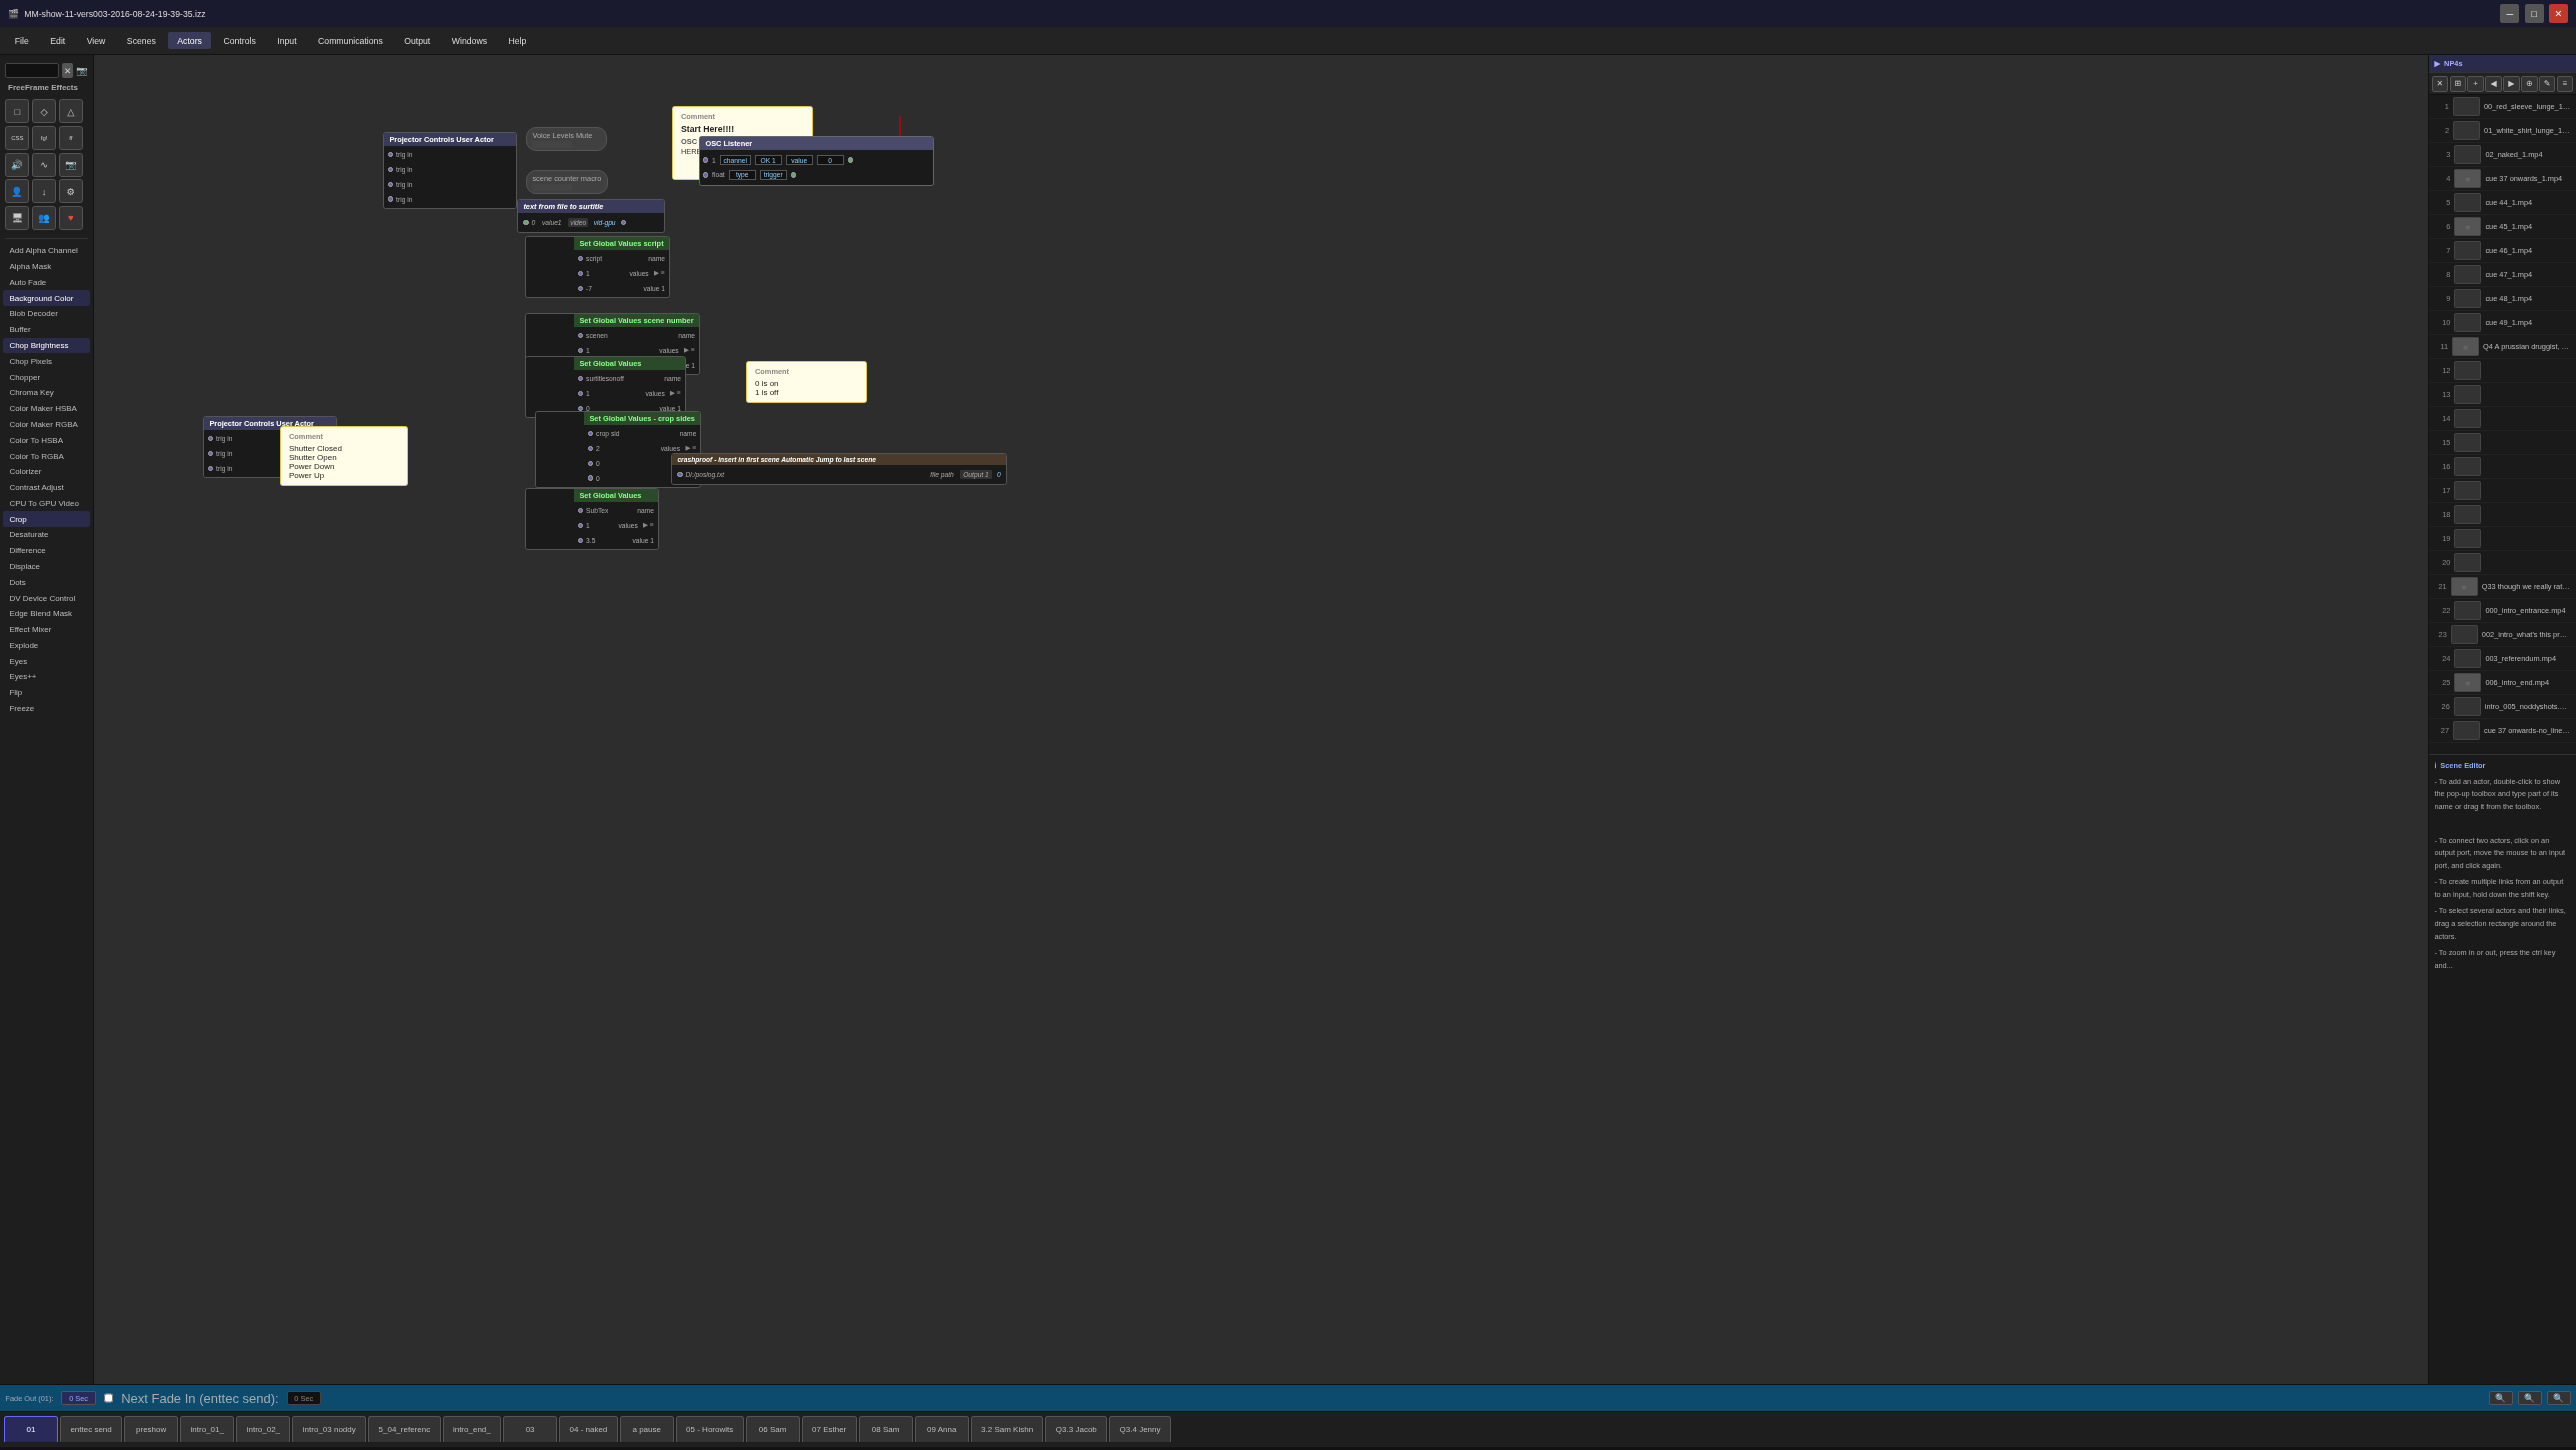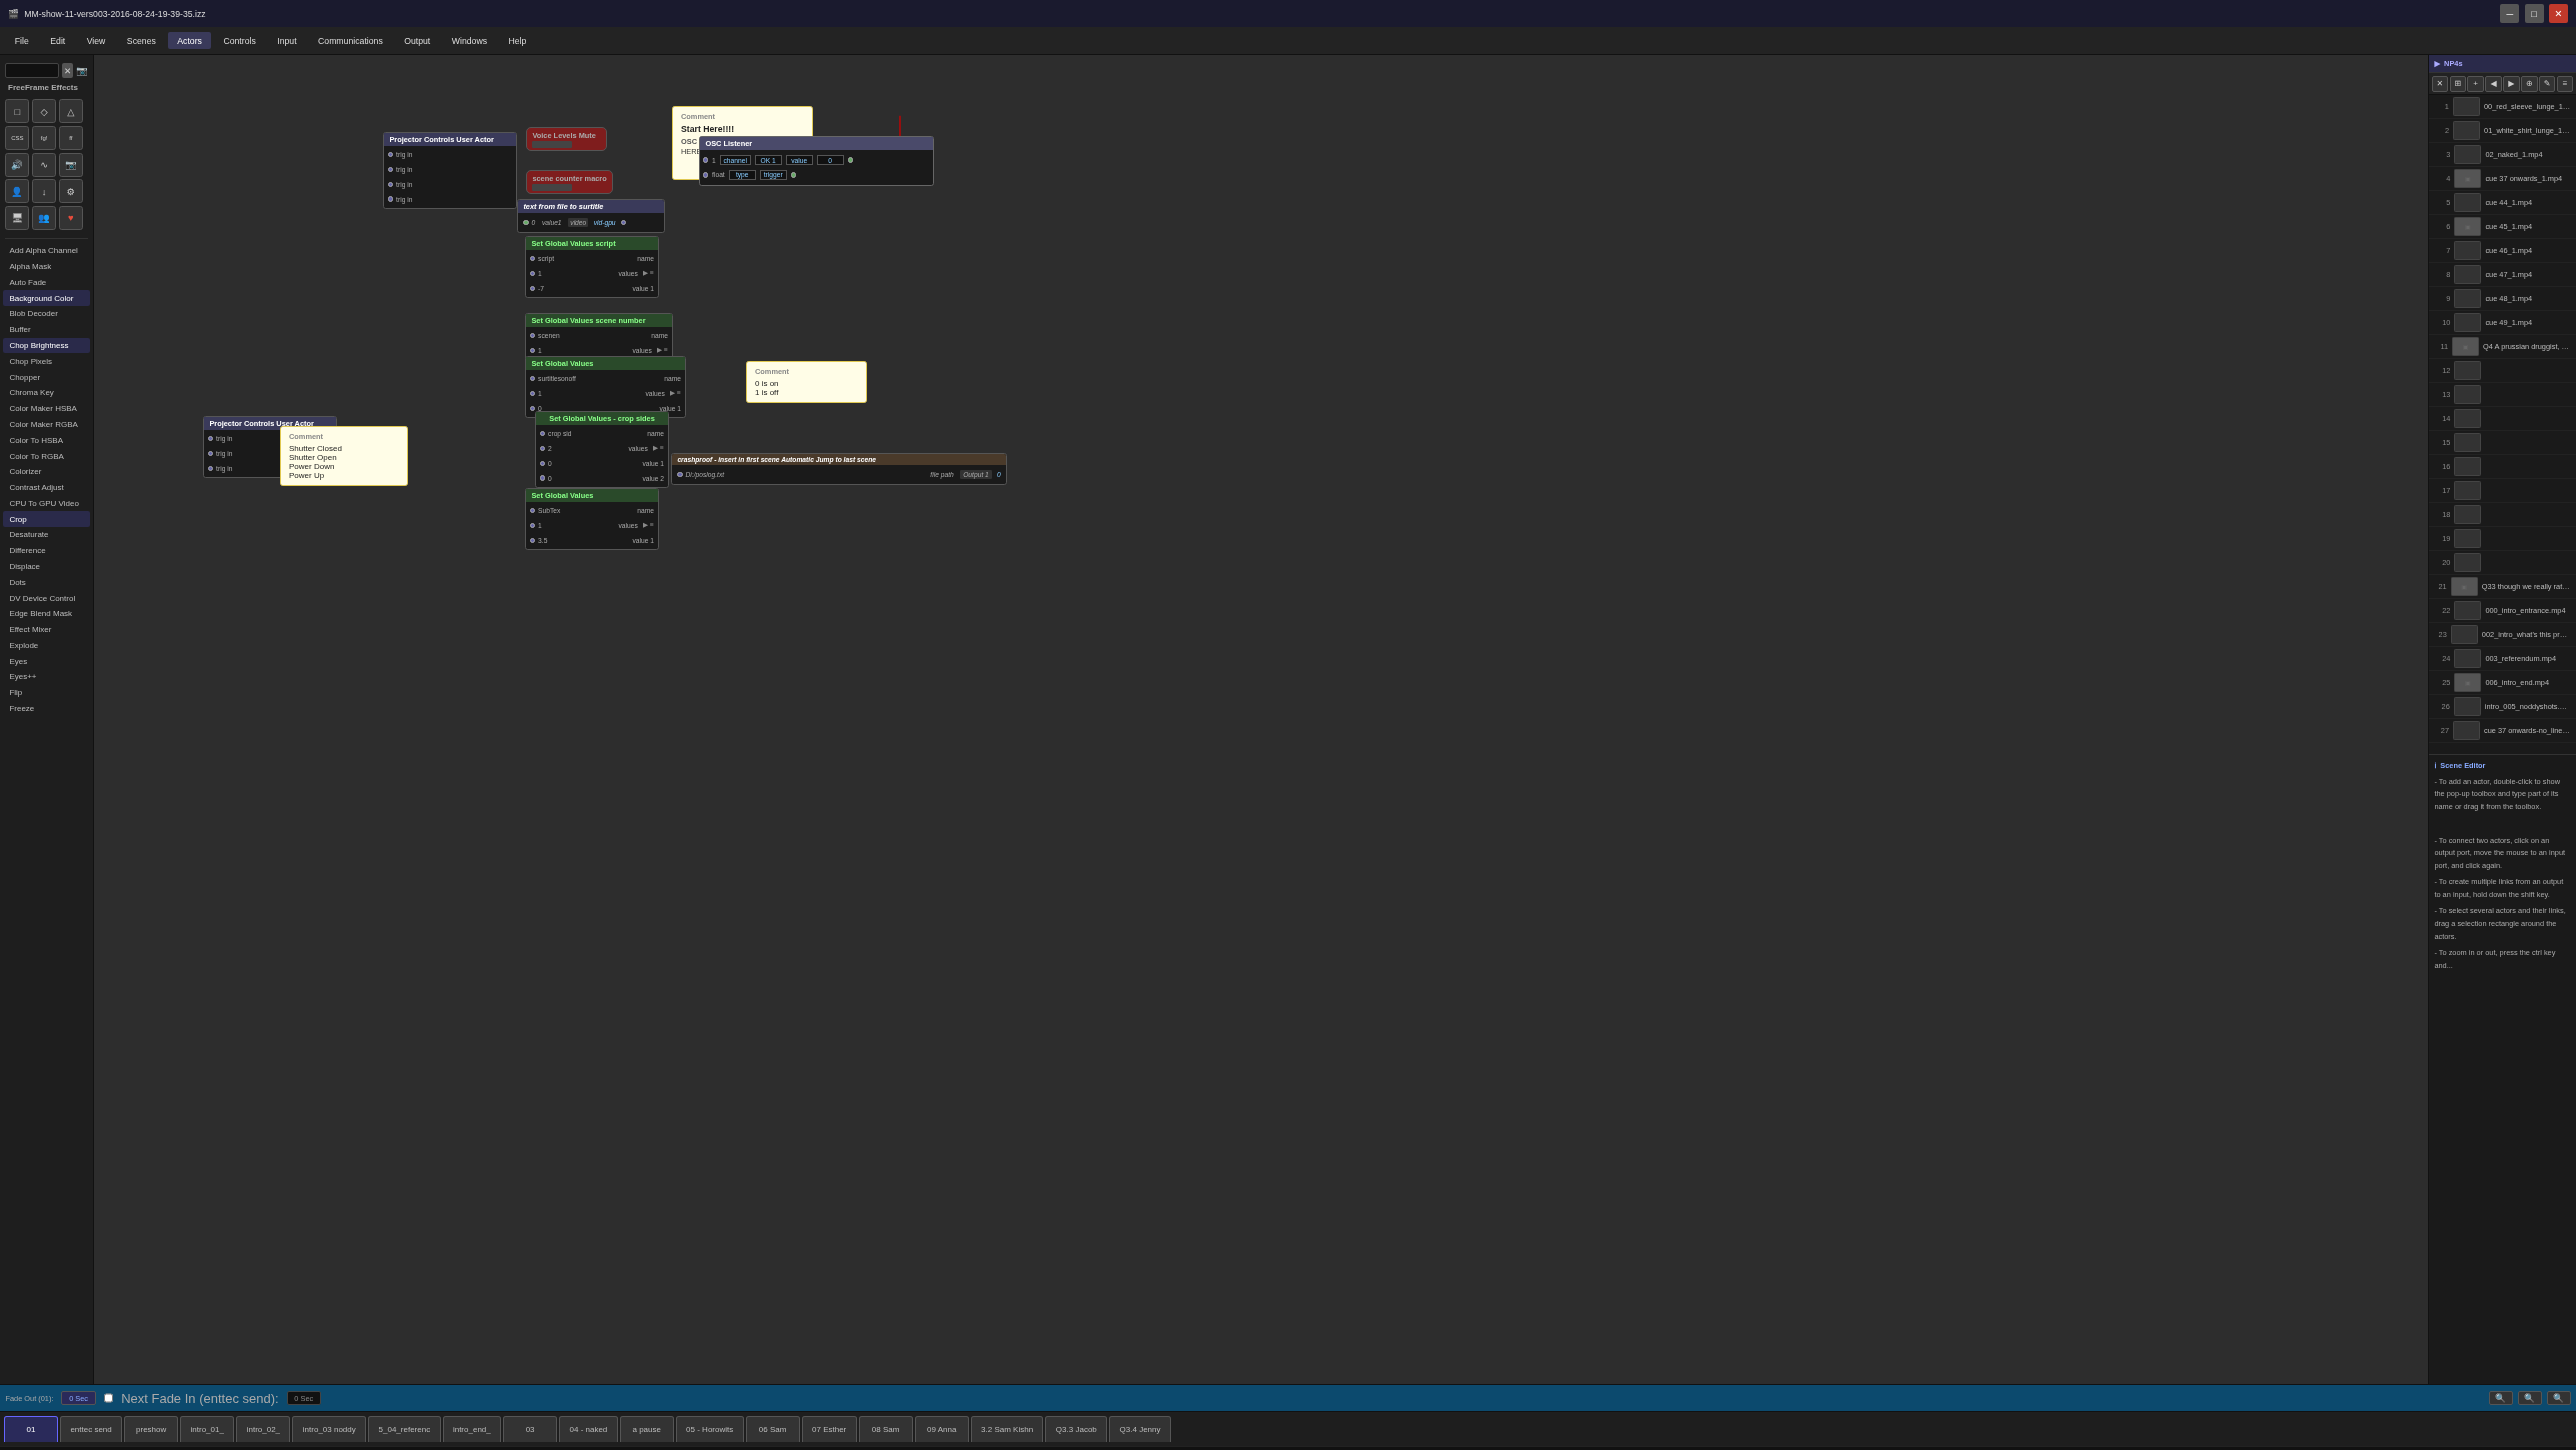--- a/index.html
+++ b/index.html
@@ -252,20 +252,21 @@
       min-width: 27px;
       text-align: center;
     }
 
     
     .gv-node {
       position: absolute;
       background: #1a1a1a;
       border: 0.7px solid #555;
       border-radius: 2.7px;
+      padding-left: 48px;
     }
     .gv-header {
       background: #2a4a2a;
       color: #8f8;
       padding: 2px 5.4px;
       font-weight: bold;
       font-size: 7.4px;
     }
     .gv-body { padding: 1.3px; }
     .gv-row {
@@ -451,25 +452,24 @@
       display: flex;
       align-items: center;
       height: 14.8px;
       padding: 0 4px;
       gap: 2.7px;
     }
 
     
     .macro-box {
       position: absolute;
-      background: #7f1d1d;
+      background: #404040;
       border: 0.7px solid #555;
-      border-radius: 5px;
+      border-radius: 10px;
       padding: 2.7px 5.4px;
-      font-weight: bold;
     }
     .macro-label {
       font-size: 7.4px;
       color: #aaa;
       margin-bottom: 1.3px;
     }
     .macro-bar {
       width: 40px; height: 6.7px;
       background: #444;
       border-radius: 1.3px;

